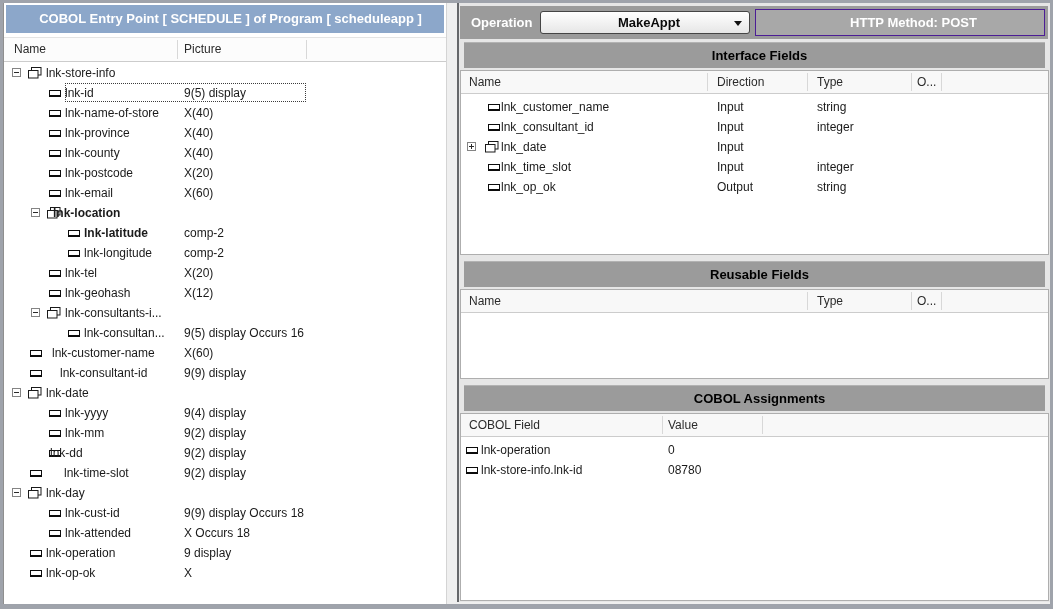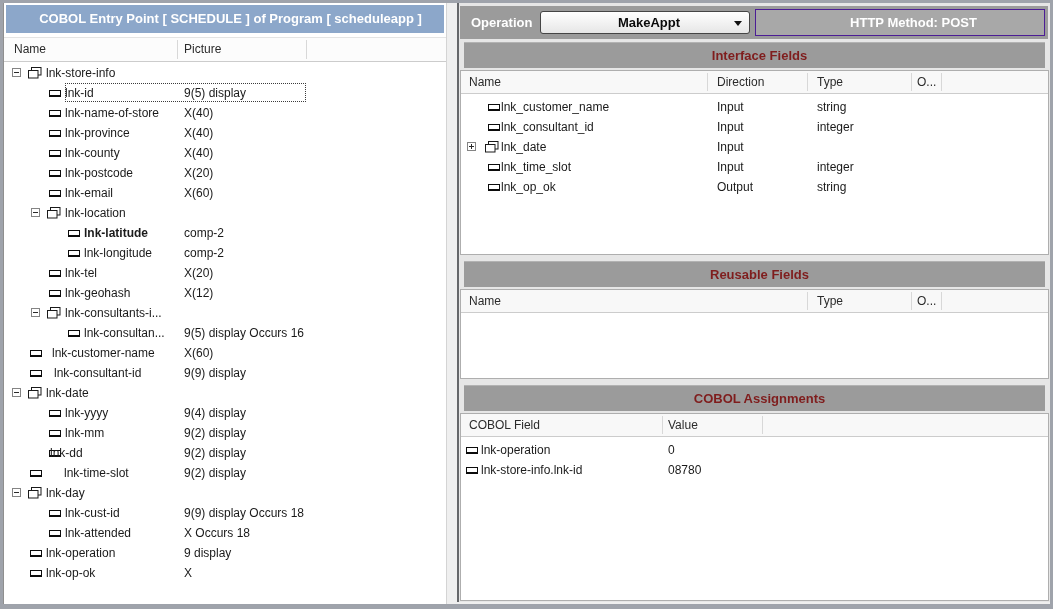--- a/index.html
+++ b/index.html
@@ -93,21 +93,21 @@
   }
   .http-panel {
     position:absolute; left:295px; right:3px; top:3px; bottom:3px;
     background:var(--http_panel_bg, #a8a8a8); border:1px solid #4c1d95;
     color:#ffffff; font-weight:bold; font-size:13px; line-height:25px;
     padding-left:27px; white-space:nowrap; overflow:hidden;
   }
   .section-bar {
     position:absolute; left:5px; right:5px; height:26px;
     background:var(--section_header_bg, #9b9b9b);
-    color:#7f1d1d; font-weight:bold; font-size:13px; line-height:26px;
+    color:#000000; font-weight:bold; font-size:13px; line-height:26px;
     padding-left:10px; border-top:1px solid #b2b2b2;
   }
   .bar-interface { top:39px; }
   .bar-reusable  { top:258px; }
   .bar-cobol     { top:382px; }
   .tbl {
     position:absolute; left:1px; right:1px;
     background:#ffffff; border:1px solid #aeaeae;
   }
   .tbl-interface { top:67px;  height:185px; }
@@ -178,21 +178,21 @@
             <span class="cell-picture">X(60)</span>
           </div>
           <div class="tree-row">
             <span class="expander minus" style="left: 27px;"></span>
             <span class="icon-group" style="left: 43px;">
               <svg width="14" height="12" viewBox="0 0 14 12">
                 <rect x="3.5" y="0.5" width="9.5" height="7.5" fill="#ffffff" stroke="#1a1a1a"></rect>
                 <rect x="0.5" y="3.5" width="9.5" height="7.5" fill="#ffffff" stroke="#1a1a1a"></rect>
               </svg>
             </span>
-            <span class="cell-name" style="left: 61px;">lnk-location</span>
+            <span class="cell-name" style="left: 49px; font-weight: bold;">lnk-location</span>
           </div>
           <div class="tree-row">
             <span class="icon-leaf" style="left: 64px;"></span>
             <span class="cell-name" style="left: 80px; font-weight: bold;">lnk-latitude</span>
             <span class="cell-picture">comp-2</span>
           </div>
           <div class="tree-row">
             <span class="icon-leaf" style="left: 64px;"></span>
             <span class="cell-name" style="left: 80px;">lnk-longitude</span>
             <span class="cell-picture">comp-2</span>
@@ -222,21 +222,21 @@
             <span class="cell-name" style="left: 80px;">lnk-consultan...</span>
             <span class="cell-picture">9(5) display Occurs 16</span>
           </div>
           <div class="tree-row">
             <span class="icon-leaf" style="left: 26px;"></span>
             <span class="cell-name" style="left: 48px;">lnk-customer-name</span>
             <span class="cell-picture">X(60)</span>
           </div>
           <div class="tree-row">
             <span class="icon-leaf" style="left: 26px;"></span>
-            <span class="cell-name" style="left: 50px;">lnk-consultant-id</span>
+            <span class="cell-name" style="left: 56px;">lnk-consultant-id</span>
             <span class="cell-picture">9(9) display</span>
           </div>
           <div class="tree-row">
             <span class="expander minus" style="left: 8px;"></span>
             <span class="icon-group" style="left: 24px;">
               <svg width="14" height="12" viewBox="0 0 14 12">
                 <rect x="3.5" y="0.5" width="9.5" height="7.5" fill="#ffffff" stroke="#1a1a1a"></rect>
                 <rect x="0.5" y="3.5" width="9.5" height="7.5" fill="#ffffff" stroke="#1a1a1a"></rect>
               </svg>
             </span>

